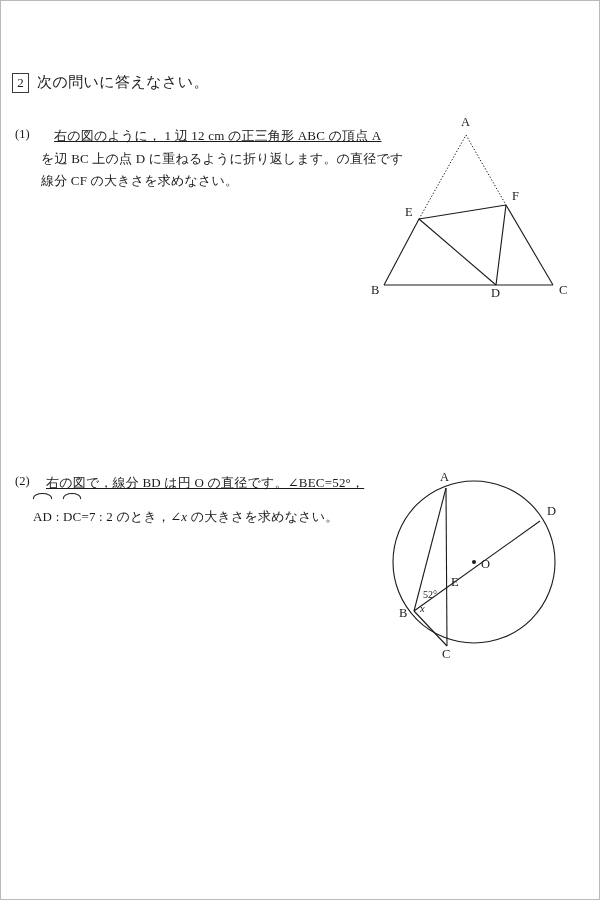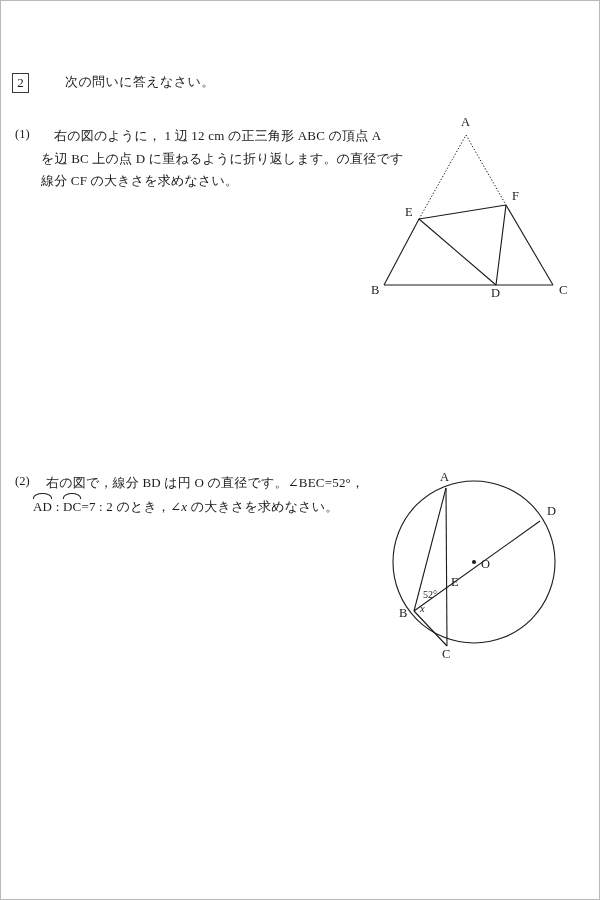--- a/index.html
+++ b/index.html
@@ -34,48 +34,47 @@
     border: 1px solid #3a3a3a;
     font-size: 13px;
     line-height: 18px;
     text-align: center;
     font-family: "Liberation Serif", "DejaVu Serif", serif;
   }
   .lead-text {
     position: absolute;
     left: 36px;
     top: 72px;
-    font-size: 13px;
+    font-size: 15px;
     line-height: 18px;
     letter-spacing: 0.4px;
     white-space: nowrap;
-    margin-left: 28px;
   }
 
   
   .sub-label {
     position: absolute;
     font-size: 12.5px;
     line-height: 18px;
   }
   .sub-body {
     position: absolute;
     font-size: 13px;
     line-height: 22.5px;
     letter-spacing: 0.2px;
     white-space: nowrap;
   }
   .sub-body .ln { display: block; }
-  .sub-body .ln.ind { text-indent: 13px; }
+  .sub-body .ln.ind { text-indent: 13px; text-decoration: underline; }
 
   
   .arcnot {
     position: relative;
     display: inline-block;
-    padding-top: 1px;
+    padding-top: 11px;
   }
   .arcnot::before {
     content: "";
     position: absolute;
     left: 0px;
     right: 0px;
     top: -2px;
     height: 5px;
     border-top: 1.1px solid #1a1a1a;
     border-left: 1.1px solid #1a1a1a;

